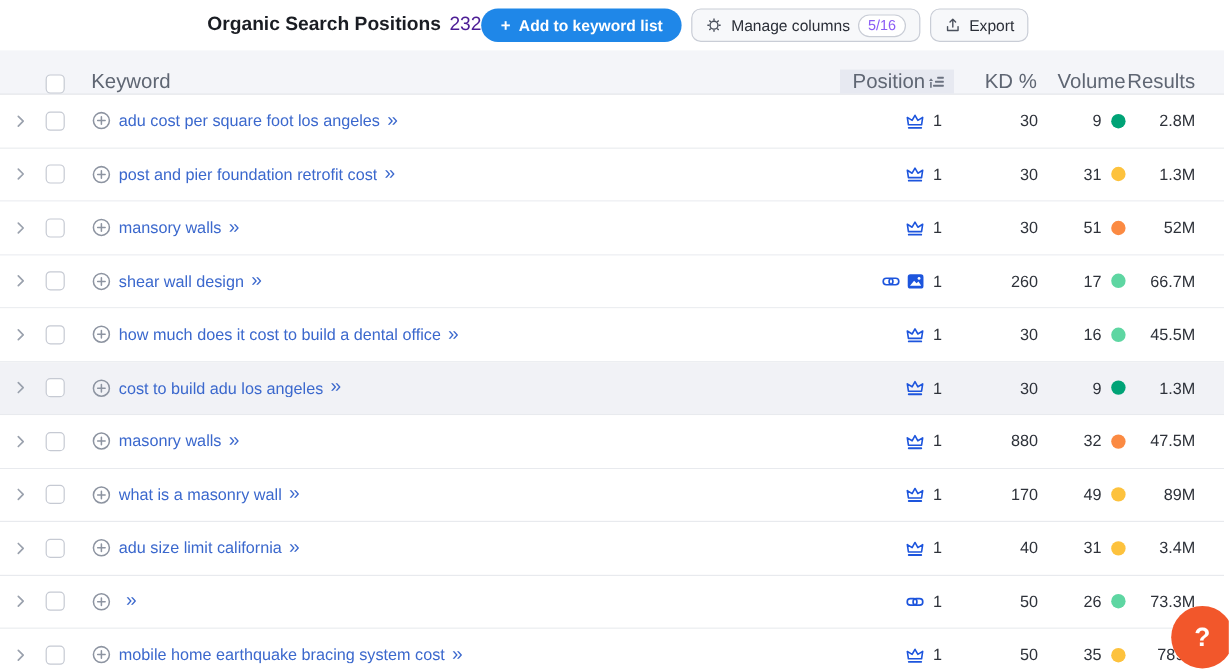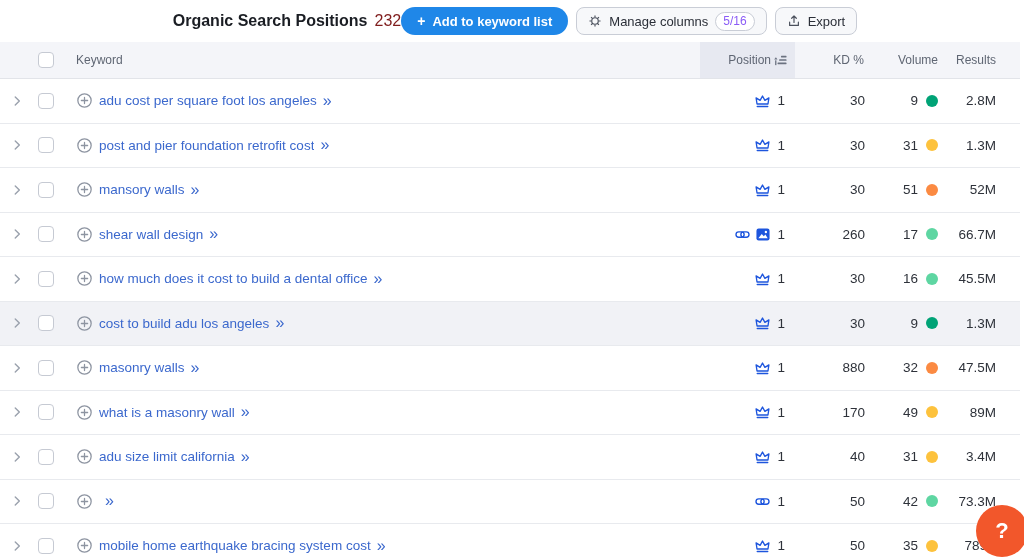--- a/index.html
+++ b/index.html
@@ -15,21 +15,21 @@
   .toolbar {
     height: 42px;
     display: flex;
     align-items: center;
     justify-content: center;
     padding: 0 10px 0 16px;
     background: #fff;
   }
   .title-wrap { display: flex; align-items: baseline; gap: 7px; }
   .title { font-size: 16px; font-weight: bold; color: #1a1d23; }
-  .title-count { font-size: 16px; color: #7f1d1d; font-weight: 400; }
+  .title-count { font-size: 16px; color: #4c1d95; font-weight: 400; }
 
   .toolbar-actions { display: flex; align-items: center; gap: 8px; }
   .btn { display: flex; align-items: center; gap: 7px; cursor: pointer; white-space: nowrap; }
   .btn-primary {
     background: #1f87e8; color: #fff; font-weight: bold; font-size: 13px;
     border: none; border-radius: 15px; height: 28px; padding: 0 16px;
   }
   .btn-primary .plus { font-size: 14px; font-weight: bold; }
   .btn-secondary {
     background: #f7f8fa; border: 1px solid #c9cdd6; border-radius: 8px;
@@ -39,21 +39,21 @@
   .pill-badge {
     border: 1px solid #c9cdd6; background: #fff; border-radius: 10px;
     font-size: 12px; color: #8b5cf6; padding: 1px 7px; line-height: 15px;
   }
 
   
   .table { width: 1020px; }
   .thead {
     display: flex; height: 37px; background: #f4f5f9;
     border-bottom: 1px solid #e2e4e9;
-    font-size: 12px; color: #5f6673;
+    font-size: 17px; color: #5f6673; align-items: flex-end;
   }
   .cell { display: flex; align-items: center; }
   .c-expand  { width: 34px; justify-content: center; }
   .c-check   { width: 42px; }
   .c-kw      { flex: 1; min-width: 0; }
   .c-pos     { width: 95px; justify-content: flex-end; padding-right: 10px; }
   .c-vol     { width: 70px; justify-content: flex-end; }
   .c-kd      { width: 73px; justify-content: flex-end; }
   .c-res     { width: 58px; justify-content: flex-end; }
   .pad-r     { width: 24px; }
@@ -569,21 +569,21 @@
               <rect x="1.6" y="7.8" width="13" height="8.6" rx="4.3"></rect>
               <rect x="9.4" y="7.8" width="13" height="8.6" rx="4.3"></rect>
             </svg>
           </span>
       <span class="num">1</span>
     </div>
     <div class="cell c-vol">
           <span class="num">50</span>
         </div>
     <div class="cell c-kd">
-      <span class="num">42</span>
+      <span class="num">26</span>
       <span class="dot" style="background: rgb(94, 214, 162);"></span>
     </div>
     <div class="cell c-res">
           <span class="num">73.3M</span>
         </div>
     <div class="pad-r"></div>
   </div>
       <div class="trow">
     <div class="cell c-expand">
       <span class="chev">

